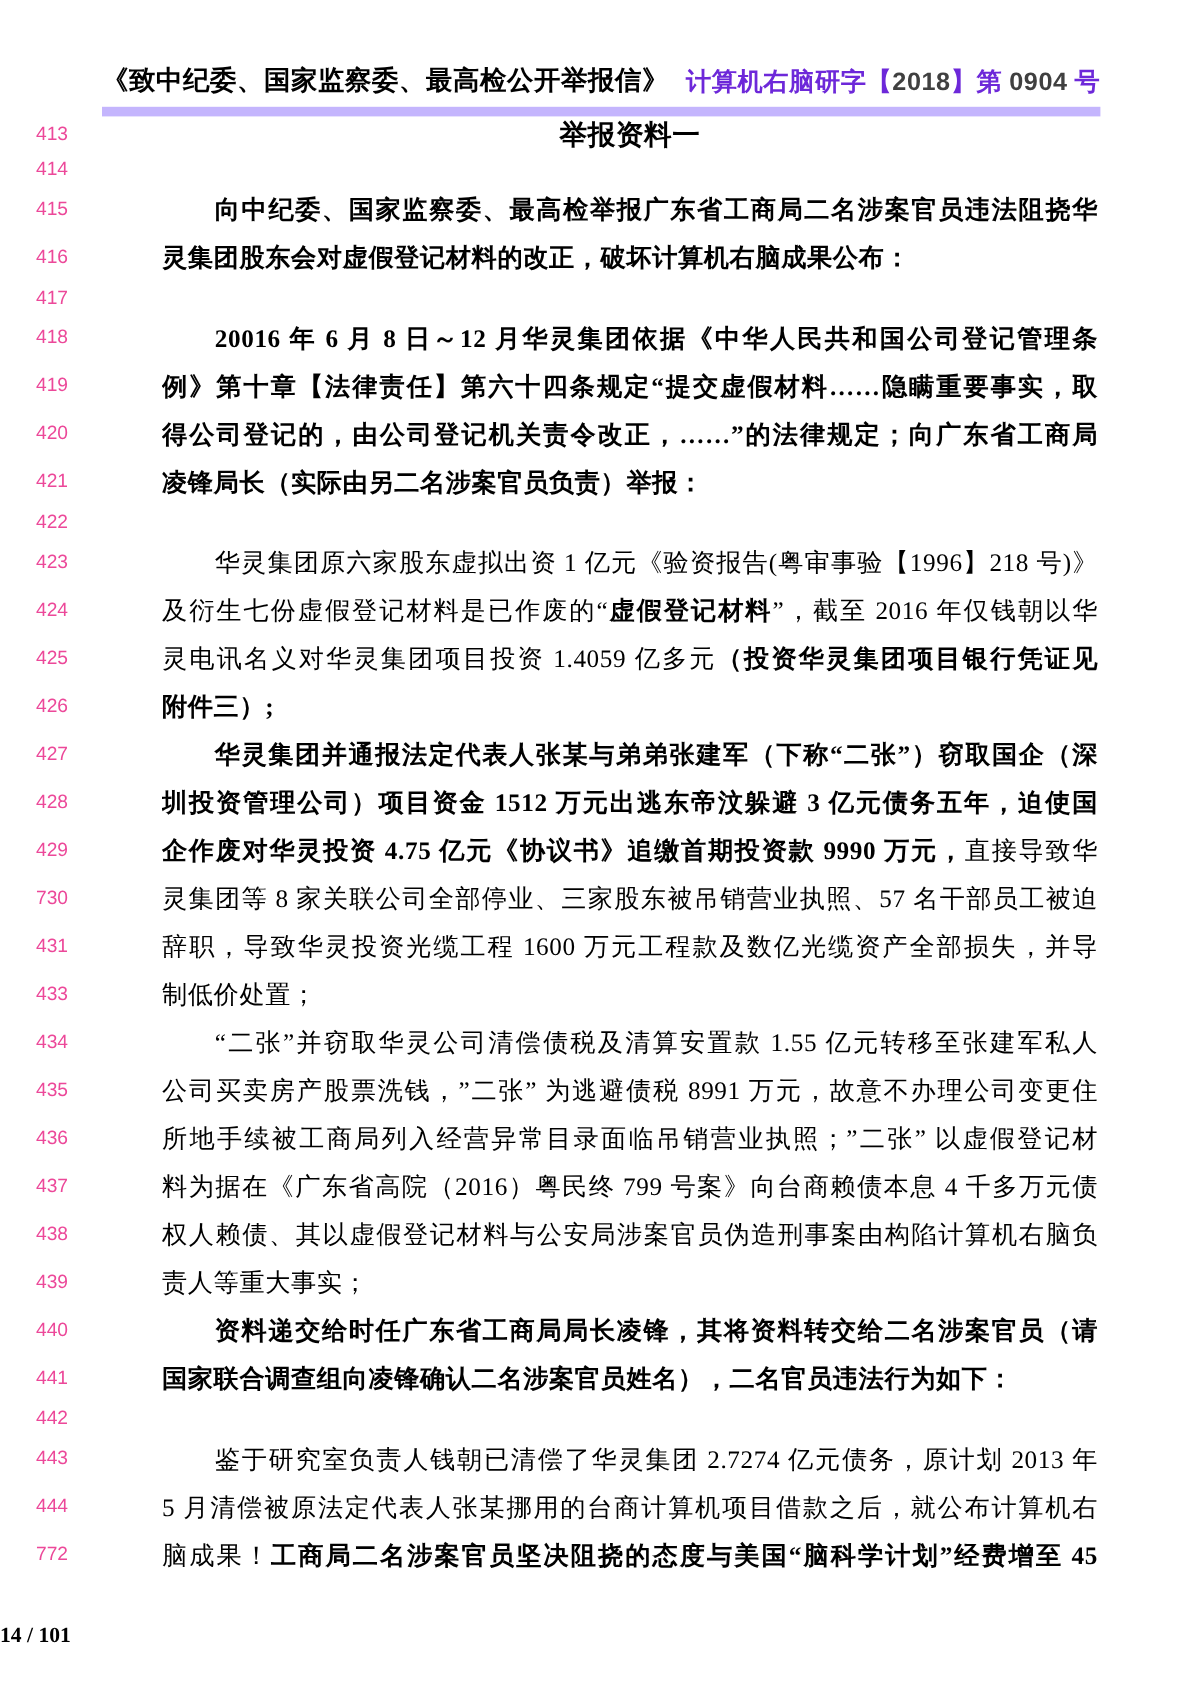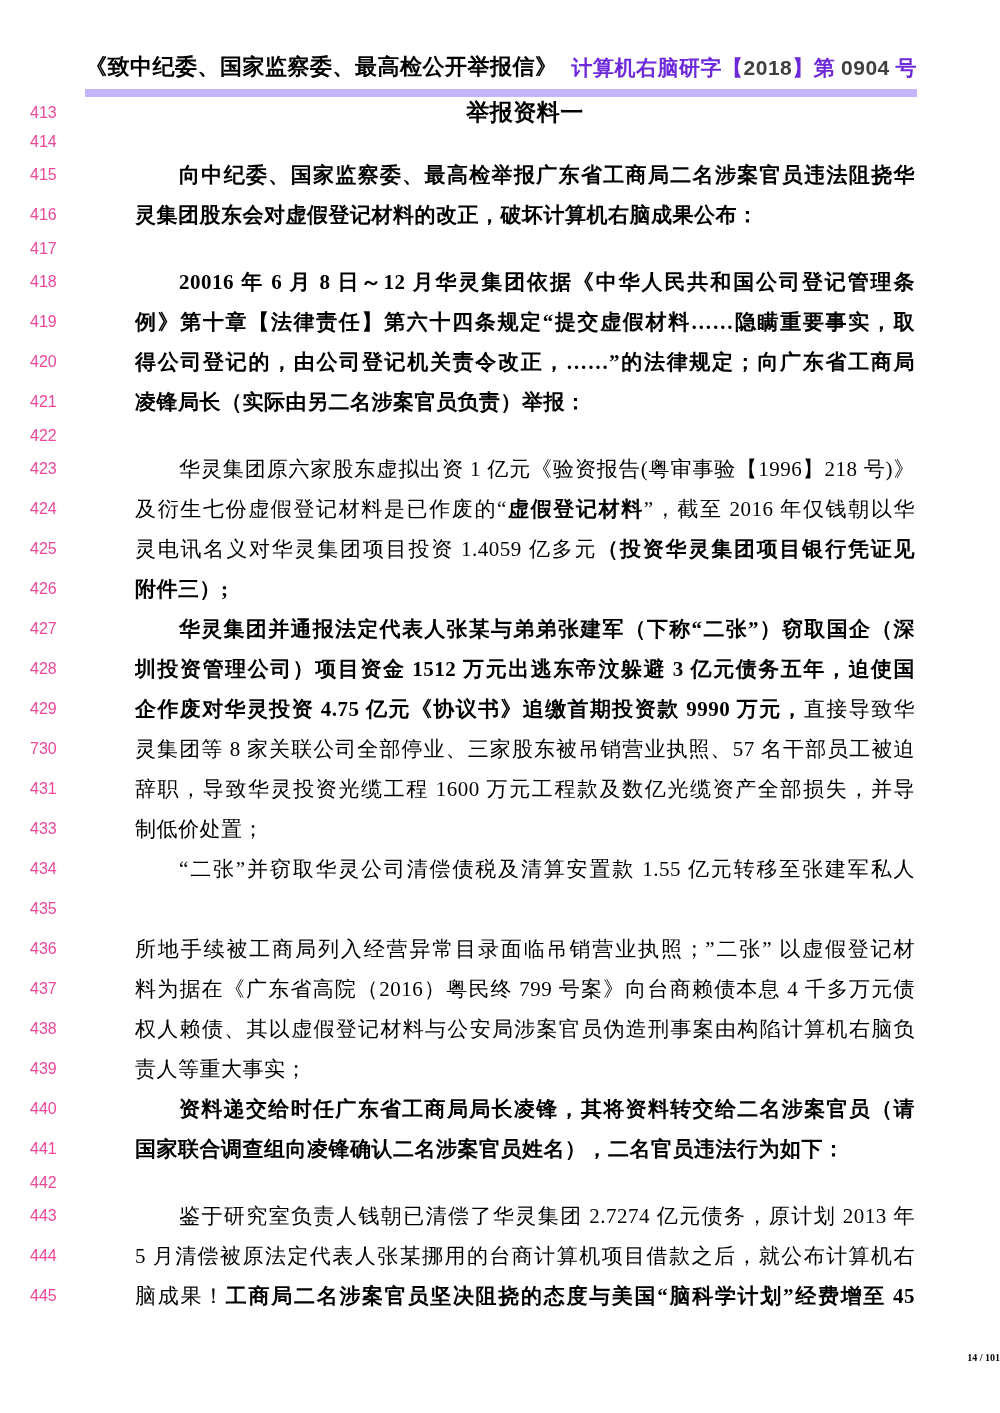--- a/index.html
+++ b/index.html
@@ -40,21 +40,21 @@
   .content.full { text-align:justify; text-align-last:justify; }
   .content.indent { text-indent:44px; }
   .content.center {
     text-align-last:center;
     font-weight:bold; font-size:23px;
   }
   .content b { font-weight:bold; }
 
   .page-footer {
     position:absolute; left:0; right:0; top:1352px;
-    text-align:right; font-size:10px; font-weight:bold;
+    text-align:left; font-size:18px; font-weight:bold;
     font-family:"Liberation Serif",serif;
   }
 </style>
 </head>
 <body>
 
 <div class="page-header">
   <span class="header-title">《致中纪委、国家监察委、最高检公开举报信》</span>
   <span class="doc-number"><span class="red">计算机右脑研字【</span><span class="num">2018</span><span class="red">】第 </span><span class="num">0904</span><span class="red"> 号</span></span>
 </div>
@@ -139,20 +139,21 @@
     <div class="line text">
       <span class="lineno">433</span>
       <div class="content"><span>制低价处置；</span></div>
     </div>
     <div class="line text">
       <span class="lineno">434</span>
       <div class="content indent full"><span>“二张”并窃取华灵公司清偿债税及清算安置款 1.55 亿元转移至张建军私人</span></div>
     </div>
     <div class="line text">
       <span class="lineno">435</span>
+      <div class="content full"><span>公司买卖房产股票洗钱，”二张” 为逃避债税 8991 万元，故意不办理公司变更住</span></div>
     </div>
     <div class="line text">
       <span class="lineno">436</span>
       <div class="content full"><span>所地手续被工商局列入经营异常目录面临吊销营业执照；”二张” 以虚假登记材</span></div>
     </div>
     <div class="line text">
       <span class="lineno">437</span>
       <div class="content full"><span>料为据在《广东省高院（2016）粤民终 799 号案》向台商赖债本息 4 千多万元债</span></div>
     </div>
     <div class="line text">
@@ -177,20 +178,20 @@
     </div>
     <div class="line text">
       <span class="lineno">443</span>
       <div class="content indent full"><span>鉴于研究室负责人钱朝已清偿了华灵集团 2.7274 亿元债务，原计划 2013 年</span></div>
     </div>
     <div class="line text">
       <span class="lineno">444</span>
       <div class="content full"><span>5 月清偿被原法定代表人张某挪用的台商计算机项目借款之后，就公布计算机右</span></div>
     </div>
     <div class="line text">
-      <span class="lineno">445</span>
+      <span class="lineno">772</span>
       <div class="content full"><span>脑成果！</span><b>工商局二名涉案官员坚决阻挠的态度与美国“脑科学计划”经费增至 45</b></div>
     </div>
   </div>
 
 <div class="page-footer">
   <span>14 / 101</span>
 </div>
 
 </body></html>

